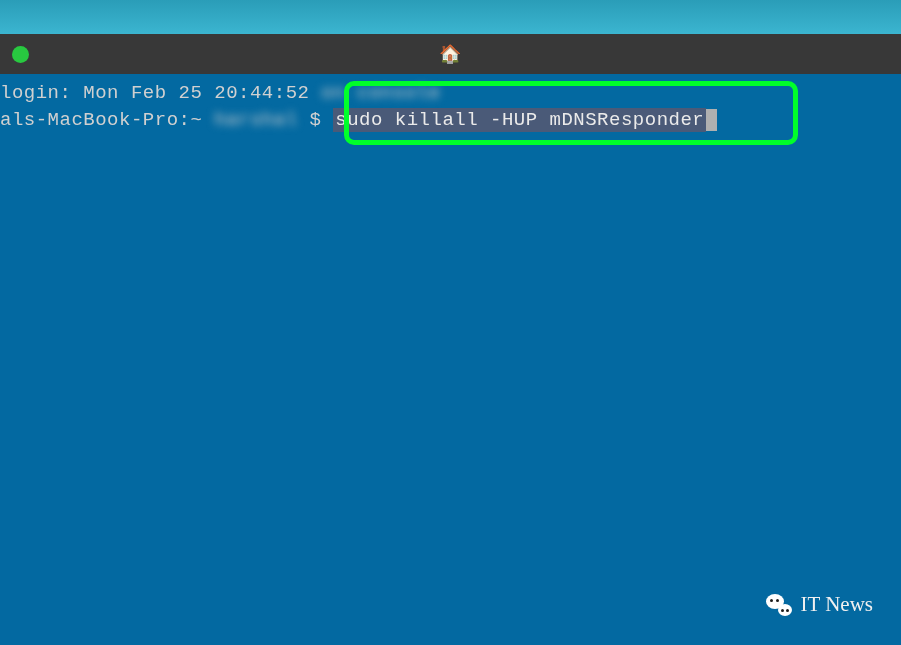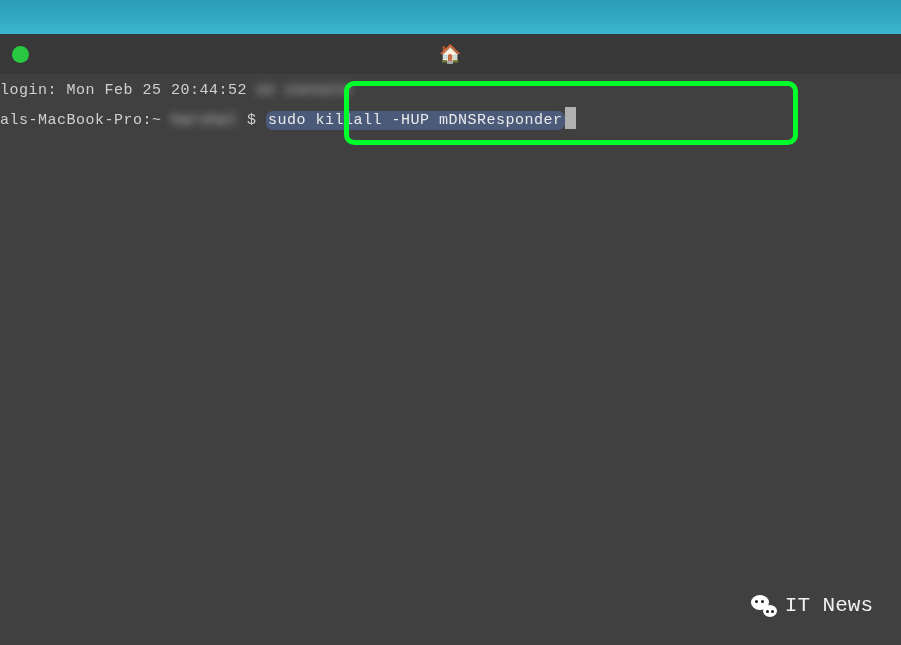--- a/index.html
+++ b/index.html
@@ -46,24 +46,24 @@
       display: flex;
       align-items: center;
       gap: 10px;
     }
     .home-icon {
       font-size: 18px;
     }
     .terminal-body {
       width: 100%;
       height: calc(100% - 74px);
-      background: #404040;
+      background: #0369a1;
       padding: 6px 0;
       color: #d0d0d0;
-      font-size: 15px;
+      font-size: 19px;
       line-height: 1.42;
       letter-spacing: 0.5px;
       position: relative;
     }
     .term-line {
       white-space: pre;
       padding-left: 0;
     }
     .line1-wrap, .line2-wrap {
       position: relative;
@@ -84,39 +84,38 @@
     .highlight-box.pos {
       left: 344px;
       top: 81px;
       width: 454px;
       height: 64px;
     }
     .cmd-selected {
       background: #4a5a78;
       color: #eaeaea;
       padding: 1px 2px;
-      border-radius: 7px;
     }
     .cursor-block {
       background: #b0b0b0;
       color: #1c1c1c;
       display: inline-block;
       width: 11px;
       height: 22px;
       vertical-align: text-bottom;
     }
     .watermark {
       position: absolute;
       bottom: 28px;
       right: 28px;
       display: flex;
       align-items: center;
       gap: 8px;
       color: #f0f0f0;
-      font-family: Liberation Mono, monospace;
+      font-family: Liberation Serif, serif;
       font-size: 21px;
       z-index: 20;
     }
     .wechat-icon {
       width: 26px;
       height: 22px;
       position: relative;
     }
     .wc-bubble-big {
       width: 18px;

